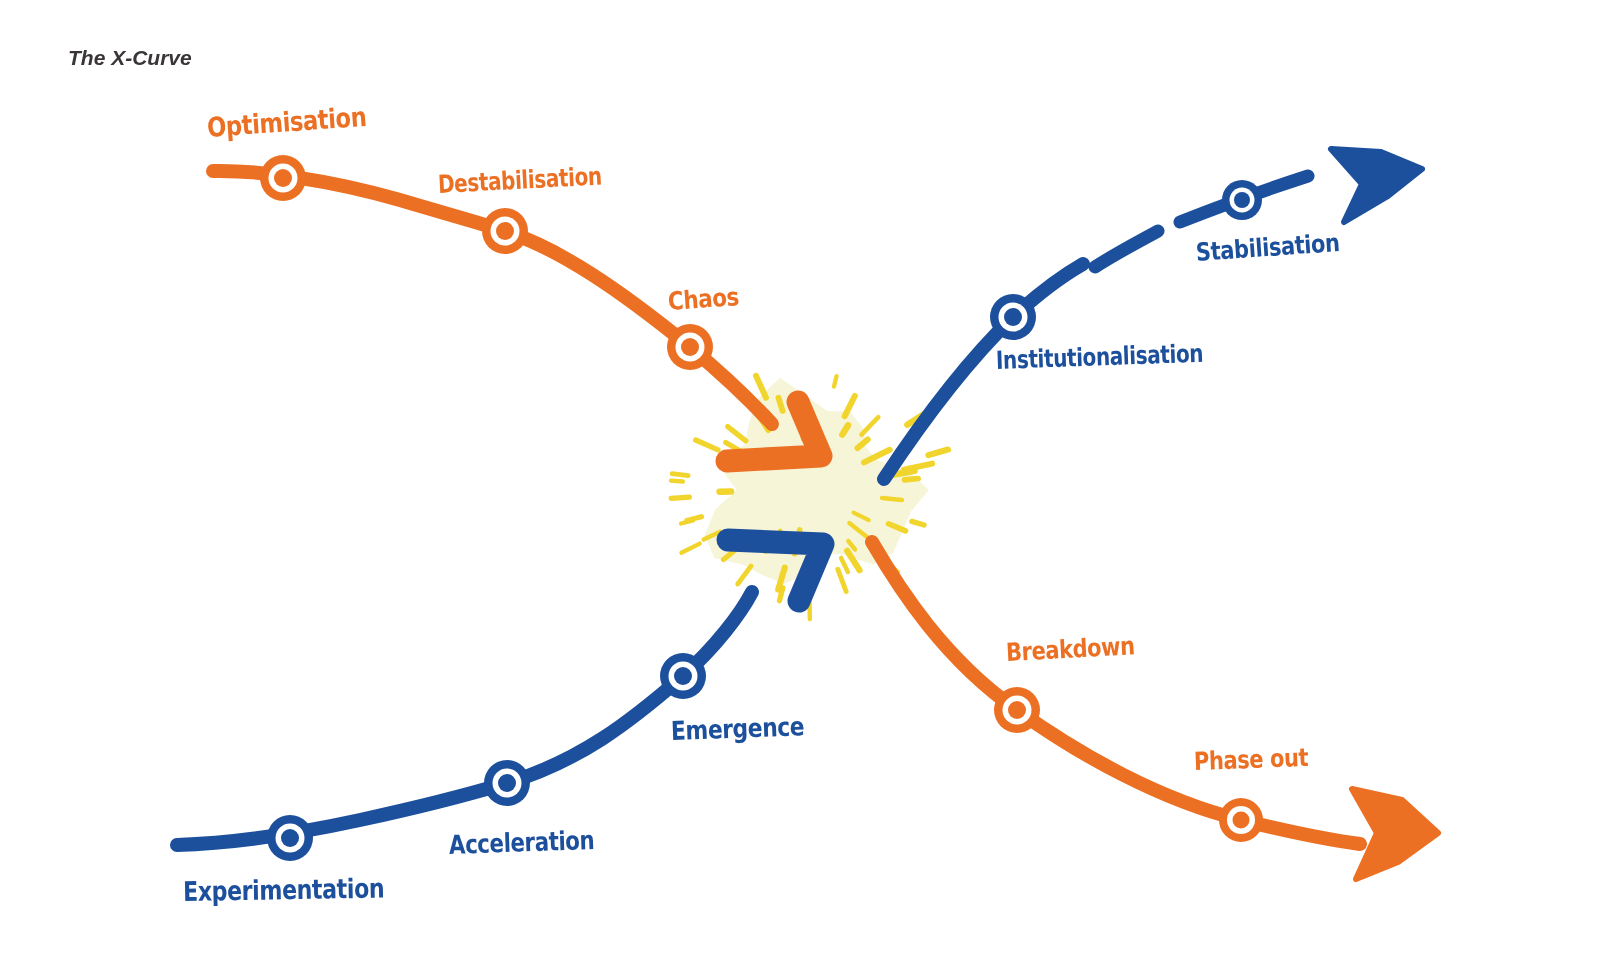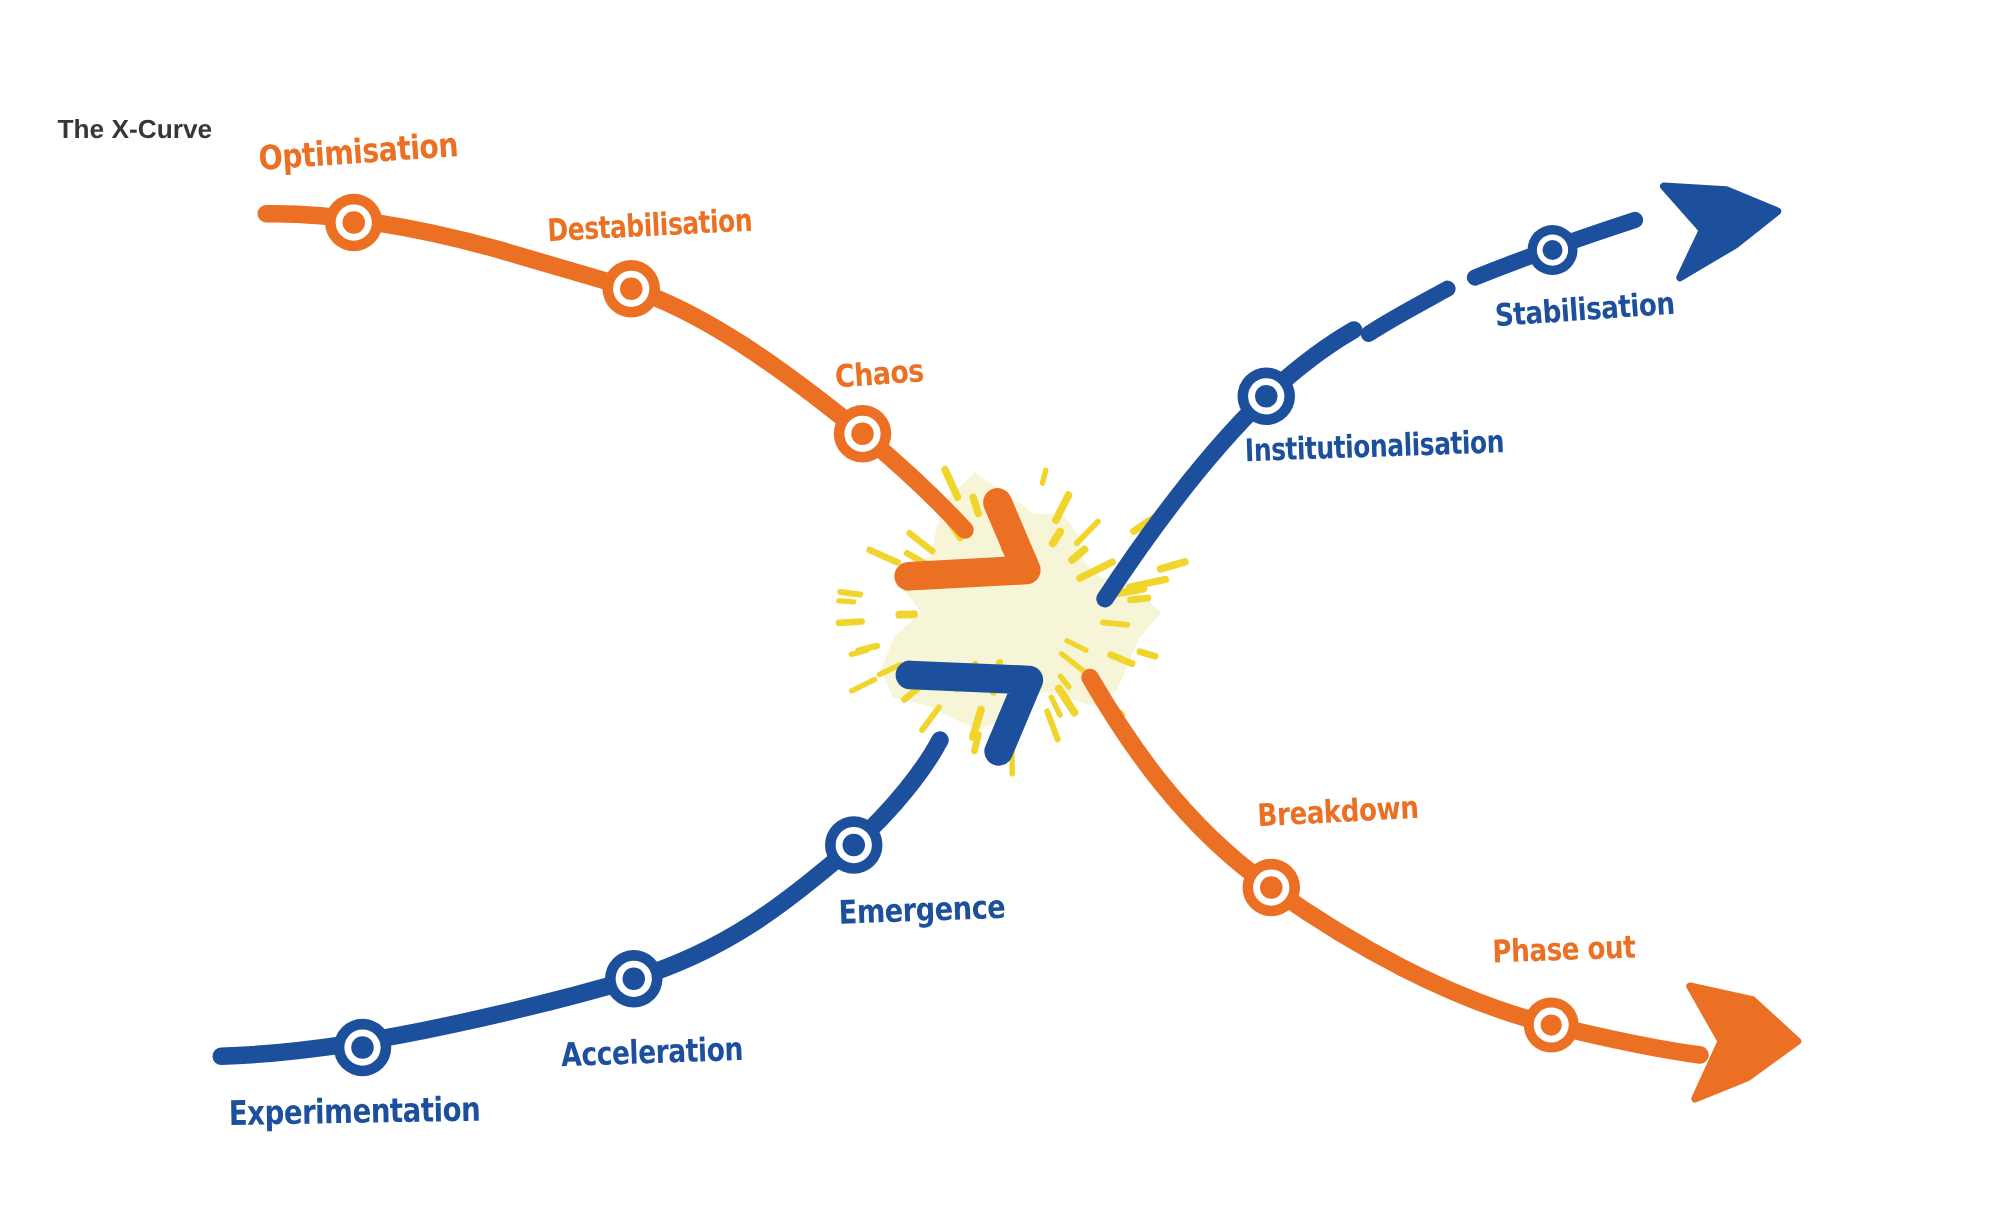--- a/index.html
+++ b/index.html
@@ -2,24 +2,24 @@
 <html><head>
 <meta charset="utf-8">
 <style>
   html,body{margin:0;padding:0;}
   body{
     width:1608px;height:978px;position:relative;overflow:hidden;
     background:#ffffff;font-family:"DejaVu Sans",sans-serif;
   }
   #canvas{position:absolute;left:0;top:0;}
   .page-title{
-    position:absolute;left:46px;top:46px;
+    position:absolute;left:68px;top:46px;
     font-family:"Liberation Sans",sans-serif;
-    font-weight:600;font-size:21px;color:#3a3638;
-    letter-spacing:0px;white-space:nowrap;margin-top:46px;
+    font-style:italic;font-weight:600;font-size:21px;color:#3a3638;
+    letter-spacing:0px;white-space:nowrap;
   }
   .stage-label{
     position:absolute;white-space:nowrap;font-weight:bold;
     letter-spacing:-0.5px;transform-origin:left center;
   }
   .stage-label.orange{color:#ec7023;}
   .stage-label.blue{color:#1c4f9c;}
   
   #lbl-optimisation       {left:207px;top:112px;font-size:27px;transform:rotate(-4deg) scaleX(.84);}
   #lbl-destabilisation    {left:438px;top:170px;font-size:25px;transform:rotate(-3deg) scaleX(.80);}

